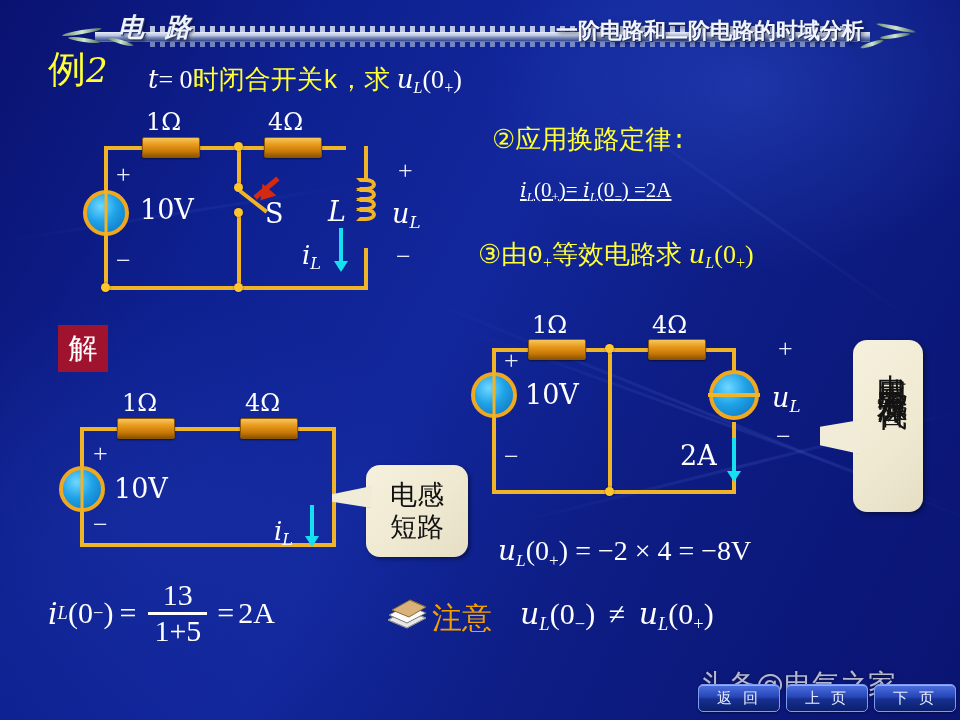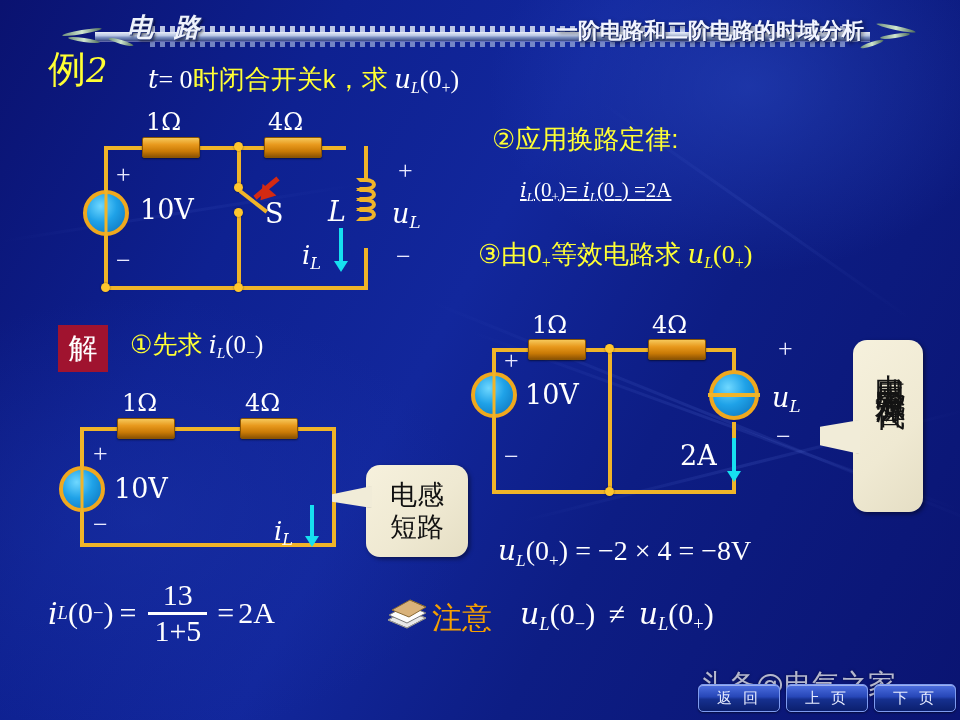--- a/index.html
+++ b/index.html
@@ -35,21 +35,21 @@
     position:absolute;left:150px;top:20px;width:700px;height:6px;
     background:repeating-linear-gradient(90deg,#d9e2f4 0px,#d9e2f4 5px,rgba(255,255,255,0) 5px,rgba(255,255,255,0) 10px);
     opacity:.85;
   }
   .dots2{
     position:absolute;left:150px;top:36px;width:700px;height:5px;
     background:repeating-linear-gradient(90deg,#9fb0da 0px,#9fb0da 5px,rgba(255,255,255,0) 5px,rgba(255,255,255,0) 10px);
     opacity:.7;
   }
   #brand{
-    position:absolute;left:127px;top:4px;
+    position:absolute;left:118px;top:4px;
     font-family:"DejaVu Serif",serif;
     font-size:26px;font-weight:700;letter-spacing:6px;
     color:#eef2fb;
     text-shadow:1px 1px 0 #2b3a78, 2px 2px 3px rgba(0,0,0,.6);
     font-style:italic;
     white-space:nowrap;
   }
   #header-title{
     position:absolute;right:96px;top:10px;
     font-family:"DejaVu Sans","Liberation Sans",sans-serif;
@@ -66,21 +66,21 @@
   .leafL i:nth-child(2){left:6px;top:8px;width:32px;transform:rotate(8deg);}
   .leafL2{left:108px;top:34px;}
   .leafL2 i:nth-child(1){left:0;top:0;width:26px;transform:rotate(16deg);}
   .leafR{left:876px;top:20px;}
   .leafR i:nth-child(1){left:0;top:0;width:40px;transform:rotate(12deg);}
   .leafR i:nth-child(2){left:4px;top:8px;width:30px;transform:rotate(-8deg);}
   .leafR2{left:860px;top:36px;}
   .leafR2 i:nth-child(1){left:0;top:0;width:24px;transform:rotate(-18deg);}
 
   
-  .cn{font-family:Liberation Sans, sans-serif;}
+  .cn{font-family:Liberation Mono, monospace;}
   .yel{color:#ffff33;}
   .wht{color:#ffffff;}
   .mathi{font-style:italic;font-family:"DejaVu Serif","Liberation Serif",serif;}
   .sub{font-size:.62em;vertical-align:-0.32em;font-style:italic;}
   .subn{font-size:.62em;vertical-align:-0.32em;font-style:normal;}
 
   
   #ex-label{position:absolute;left:48px;top:44px;font-size:38px;color:#ffff33;
       font-family:"DejaVu Serif","Liberation Serif",serif;}
   #ex-label .num{font-style:italic;font-size:34px;}
@@ -267,24 +267,20 @@
   <div id="eq-il">
     <span class="mathi">i</span><span class="sub">L</span><span>(0</span><span class="subn">+</span><span>)=</span>
     <span class="mathi">i</span><span class="sub">L</span><span>(0</span><span class="subn">−</span><span>) =</span><span>2A</span>
   </div>
   <div id="step3">
     <span>③</span><span class="cn">由0</span><span class="subn">+</span><span class="cn">等效电路求</span>
     <span class="mathi">u</span><span class="sub">L</span><span>(0</span><span class="subn">+</span><span>)</span>
   </div>
 
   <div id="jie">解</div>
-  <div id="step1">
-    <span class="yel">①</span><span class="yel cn">先求</span>
-    <span class="wht mathi">i</span><span class="wht sub">L</span><span class="wht">(0</span><span class="wht subn">−</span><span class="wht">)</span>
-  </div>
 
   <div>
     <div class="wire h" style="left:80px;top:427px;width:252px;"></div>
     <div class="wire v" style="left:80px;top:427px;height:120px;"></div>
     <div class="wire h" style="left:80px;top:543px;width:256px;"></div>
     <div class="wire v" style="left:332px;top:427px;height:120px;"></div>
 
     <div class="res" style="left:117px;top:418px;width:56px;"></div>
     <div class="res" style="left:240px;top:418px;width:56px;"></div>
     <div class="lbl" style="left:122px;top:389px;font-size:24px;">1Ω</div>

